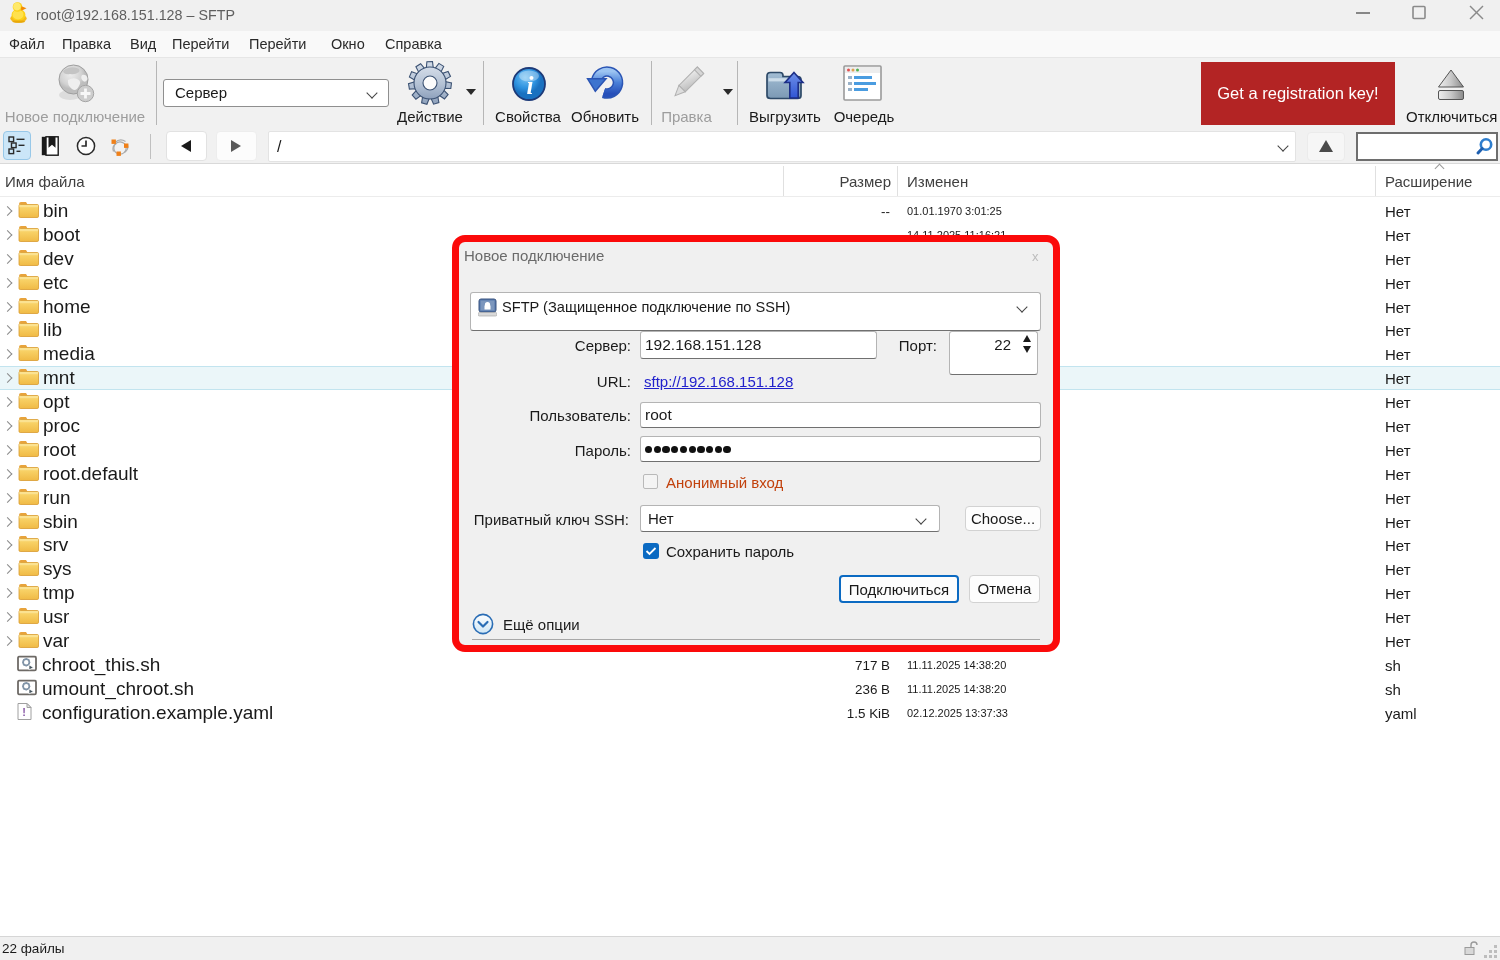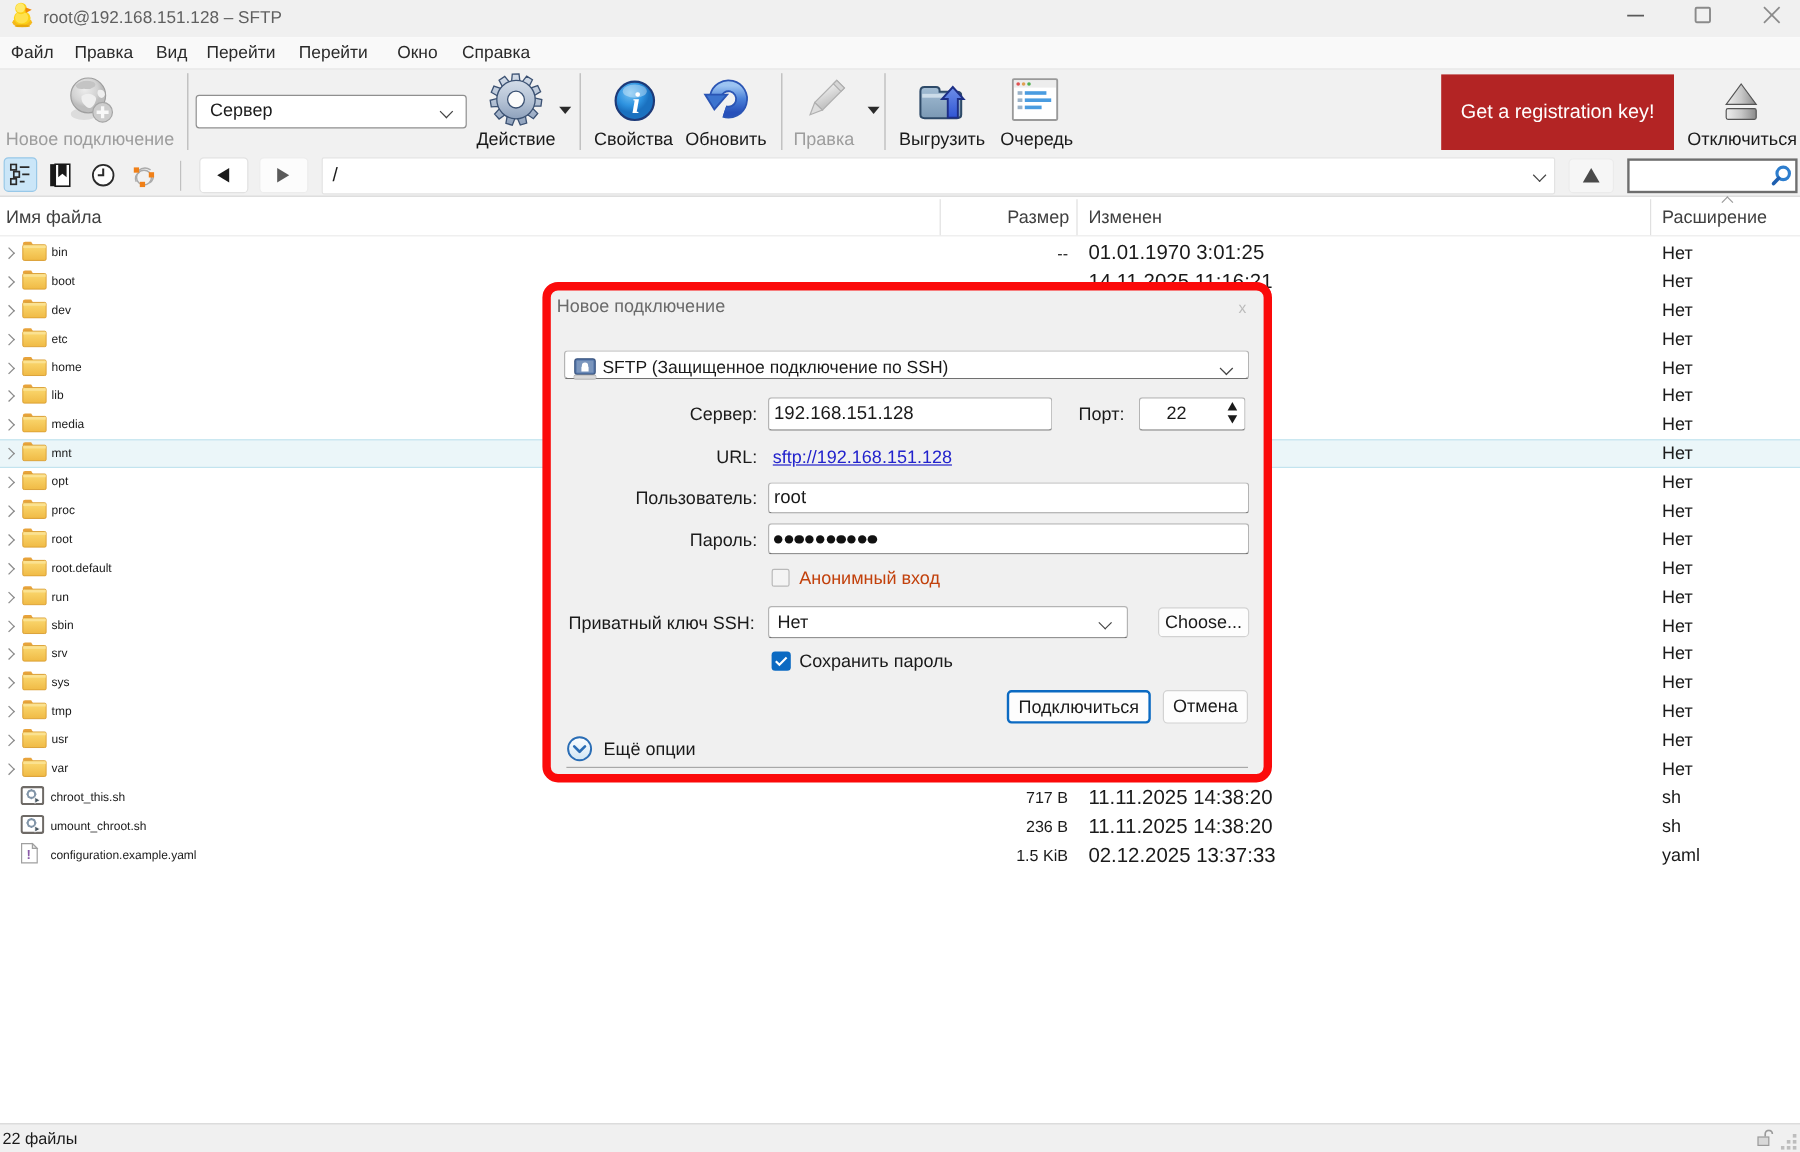--- a/index.html
+++ b/index.html
@@ -28,23 +28,23 @@
 #searchbox{position:absolute;left:1356px;top:2px;width:142px;height:29px;background:#fff;border:2px solid #6e6e6e}
 
 #tablehead{left:0;top:165px;width:1500px;height:32px;background:#fff;border-bottom:1px solid #ececec}
 .hsep{position:absolute;top:1px;height:30px;width:1px;background:#e0e0e0}
 .hcell{position:absolute;top:8px;font-size:15px;color:#404040;white-space:nowrap}
 #rows{left:0;top:199px;width:1500px}
 .row{position:relative;height:23.9px;width:1500px}
 .row.sel{background:#ebf6f9;border-top:1px solid #c2e4ef;border-bottom:1px solid #c2e4ef}
 .rchev{position:absolute;left:4px;top:50%;width:7px;height:7px;border-right:1.7px solid #8a8a8a;border-bottom:1.7px solid #8a8a8a;transform:translateY(-50%) rotate(-45deg)}
 .ficon{position:absolute;left:18px;top:50%;transform:translateY(-50%)}
-.fname{position:absolute;left:43px;top:50%;transform:translateY(-50%);font-size:10px;white-space:nowrap}
+.fname{position:absolute;left:43px;top:50%;transform:translateY(-50%);font-size:19px;white-space:nowrap}
 .fsize{position:absolute;right:610px;top:50%;transform:translateY(-50%);font-size:13.4px;white-space:nowrap}
-.fdate{position:absolute;left:907px;top:50%;transform:translateY(-50%);font-size:17px;white-space:nowrap}
+.fdate{position:absolute;left:907px;top:50%;transform:translateY(-50%);font-size:11px;white-space:nowrap}
 .fext{position:absolute;left:1385px;top:50%;transform:translateY(-50%);font-size:15px;white-space:nowrap}
 
 #dialog{left:452px;top:235px;width:608px;height:417px;background:#f0f0f0;border:7px solid #fb0a0a;border-radius:13px;z-index:50}
 .dlabel{position:absolute;font-size:15px;color:#1a1a1a;text-align:right;white-space:nowrap}
 .dfield{position:absolute;background:#fff;border:1px solid #b4b4b4;border-bottom:1px solid #707070;border-radius:3px;font-size:15px}
 .dbtn{position:absolute;background:#fdfdfd;border:1px solid #d2d2d2;border-radius:4px;font-size:15px;text-align:center}
 
 #statusbar{left:0;top:936px;width:1500px;height:24px;background:#f0f0f0;border-top:1px solid #d6d6d6}
 </style></head>
 <body>
@@ -603,34 +603,34 @@
       <div class="fname" style="left:42px">configuration.example.yaml</div>
       <div class="fsize">1.5 KiB</div>
       <div class="fdate">02.12.2025 13:37:33</div>
       <div class="fext">yaml</div>
     </div>
   </div>
 
 <div class="abs" id="dialog">
   <div class="abs" style="left:5px;top:5px;font-size:15px;color:#6a6a6a">Новое подключение</div>
   <div class="abs" style="left:573px;top:7px;font-size:13px;color:#bcbcbc">x</div>
-  <div class="dfield" style="left:11px;top:50px;width:571px;height:24px;border-radius:3px">
+  <div class="dfield" style="left:11px;top:50px;width:571px;height:39px;border-radius:3px">
     <svg class="abs" style="left:7px;top:5px" width="19" height="20" viewBox="0 0 19 20">
       <rect x="1" y="1" width="17" height="13" rx="2" fill="#5577aa" stroke="#3a5580"></rect>
       <rect x="2.5" y="2.5" width="14" height="10" fill="#7b96bd"></rect>
       <path d="M9.5 4 a2.6 2.6 0 0 1 2.6 2.6 v1 h-5.2 v-1 a2.6 2.6 0 0 1 2.6 -2.6 Z M6.5 7.6 h6 v4 h-6 Z" fill="#fff"></path>
       <rect x="0" y="14.5" width="19" height="3.5" rx="1.5" fill="#d9d9d9" stroke="#aaa" stroke-width="0.7"></rect>
     </svg>
     <div class="abs" style="left:31px;top:6px;font-size:14.6px">SFTP (Защищенное подключение по SSH)</div>
     <div class="chev" style="right:12px;top:10px"></div>
   </div>
   <div class="dlabel" style="left:40px;top:95px;width:132px">Сервер:</div>
   <div class="dfield" style="left:181px;top:89px;width:237px;height:28px;line-height:26px;padding-left:4px;font-size:15.5px">192.168.151.128</div>
   <div class="dlabel" style="left:408px;top:95px;width:70px">Порт:</div>
-  <div class="dfield" style="left:490px;top:89px;width:89px;height:28px;line-height:26px;text-align:center;padding-right:26px">22</div>
+  <div class="dfield" style="left:490px;top:89px;width:89px;height:44px;line-height:26px;text-align:right;padding-right:26px">22</div>
   <div class="abs" style="left:560px;top:91px;width:16px;height:24px">
     <div style="width:0;height:0;border-left:4.5px solid transparent;border-right:4.5px solid transparent;border-bottom:7px solid #1a1a1a;margin:2px auto 4px"></div>
     <div style="width:0;height:0;border-left:4.5px solid transparent;border-right:4.5px solid transparent;border-top:7px solid #1a1a1a;margin:0 auto"></div>
   </div>
   <div class="dlabel" style="left:40px;top:131px;width:132px">URL:</div>
   <div class="abs" style="left:185px;top:131px;color:#2222cc;text-decoration:underline">sftp://192.168.151.128</div>
   <div class="dlabel" style="left:40px;top:165px;width:132px">Пользователь:</div>
   <div class="dfield" style="left:181px;top:160px;width:401px;height:26px;line-height:24px;padding-left:4px;font-size:15.5px">root</div>
   <div class="dlabel" style="left:40px;top:200px;width:132px">Пароль:</div>
   <div class="dfield" style="left:181px;top:194px;width:401px;height:26px" id="pwd">

